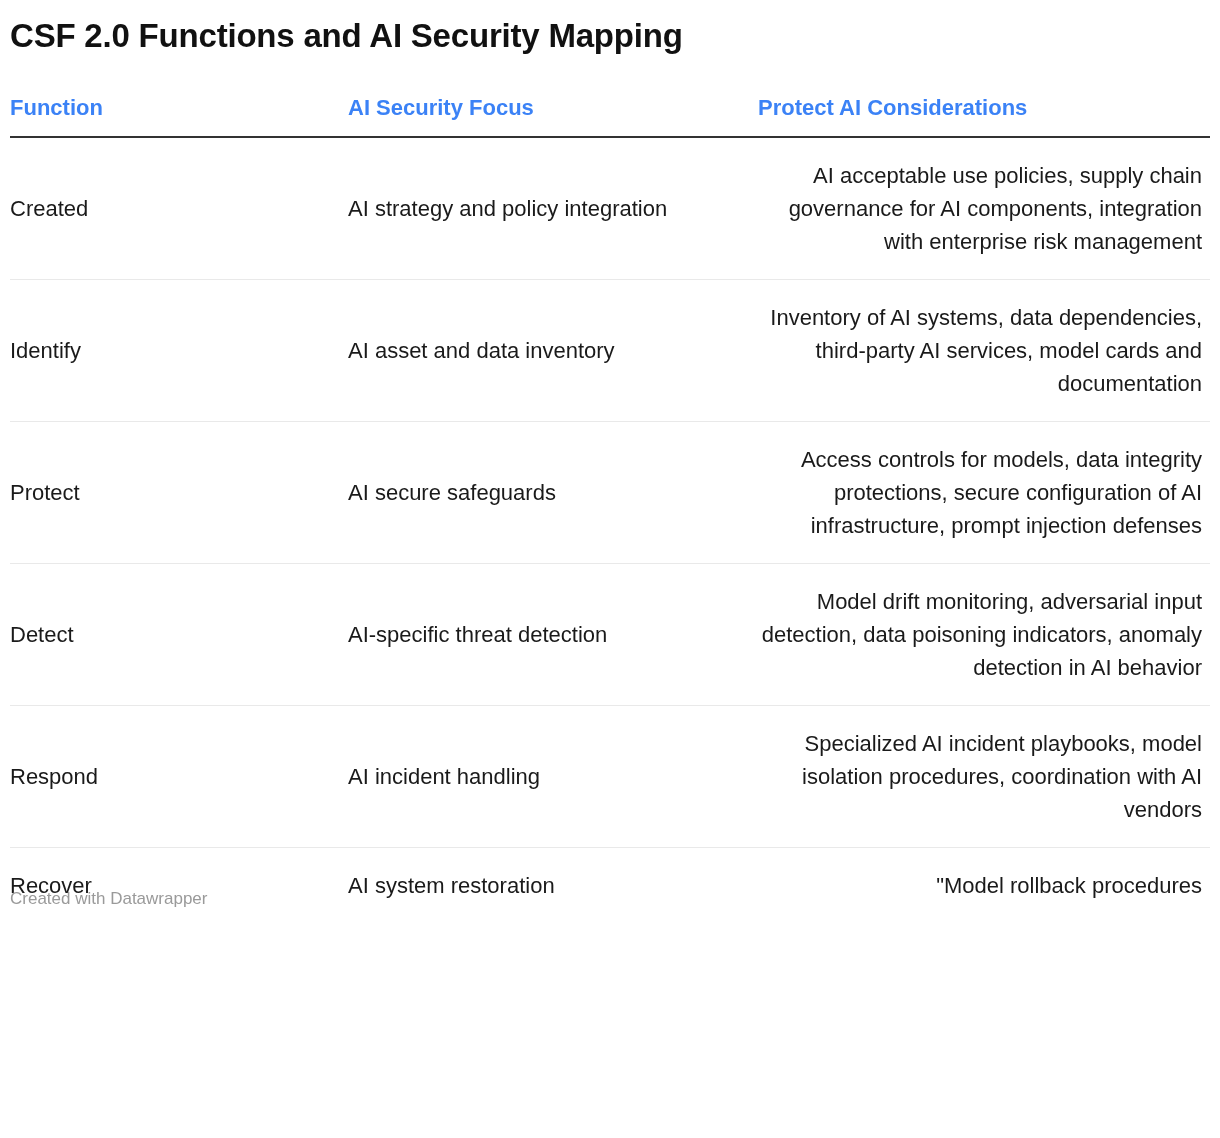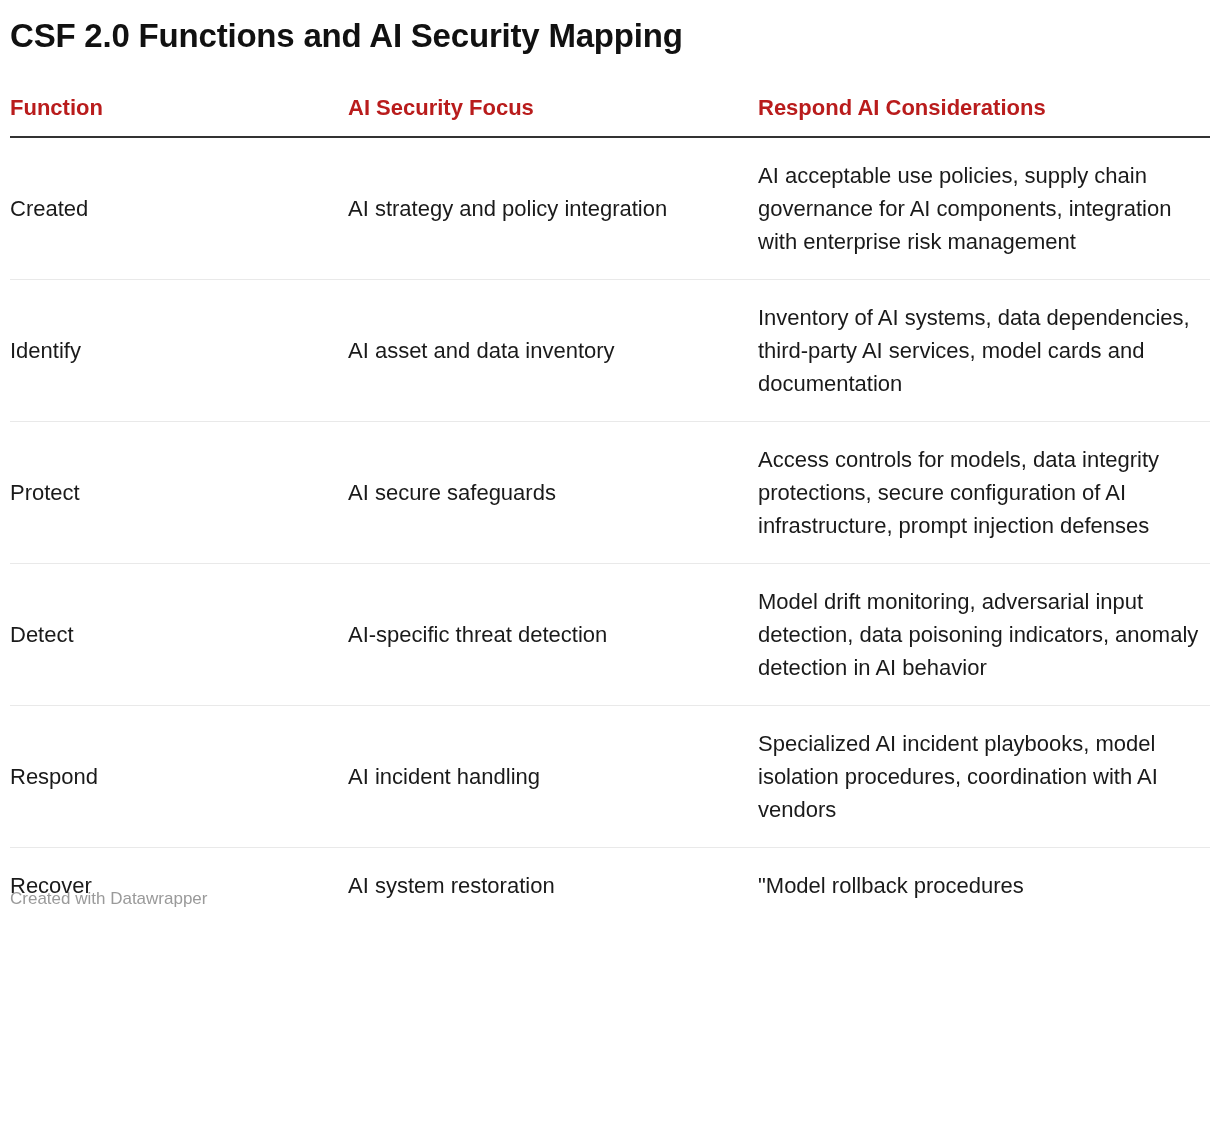--- a/index.html
+++ b/index.html
@@ -50,21 +50,21 @@
   col.col-function      { width: 338px; }
   col.col-focus         { width: 410px; }
   col.col-considerations{ width: 452px; }
 
   thead th {
     text-align: left;
     vertical-align: bottom;
     font-size: 22px;
     font-weight: 700;
     line-height: 28px;
-    color: #b91c1c;
+    color: #3b82f6;
     padding: 0 0 14px 0;
     border-bottom: 2px solid #333333;
   }
 
   
   thead th .th-inner { display: block; }
 
   tbody td {
     vertical-align: middle;
     font-size: 22px;
@@ -78,20 +78,21 @@
     border-bottom: none;
   }
   tbody td.cell-function {
     padding-right: 20px;
   }
   tbody td.cell-focus {
     padding-right: 20px;
   }
   tbody td.cell-considerations {
     padding-right: 8px;
+    text-align: right;
   }
 
   
   .chart-footer {
     position: absolute;
     left: 10px;
     bottom: 14px;
     font-size: 17px;
     line-height: 22px;
     color: #9a9a9a;
@@ -116,21 +117,21 @@
 
       <thead>
         <tr>
           <th class="cell-function">
             <span class="th-inner">Function</span>
           </th>
           <th class="cell-focus-head">
             <span class="th-inner">AI Security Focus</span>
           </th>
           <th class="cell-considerations-head">
-            <span class="th-inner">Respond AI Considerations</span>
+            <span class="th-inner">Protect AI Considerations</span>
           </th>
         </tr>
       </thead>
 
       <tbody>
         <tr>
           <td class="cell-function">Created</td>
           <td class="cell-focus">AI strategy and policy integration</td>
           <td class="cell-considerations">AI acceptable use policies, supply chain governance for AI components, integration with enterprise risk management</td>
         </tr>

